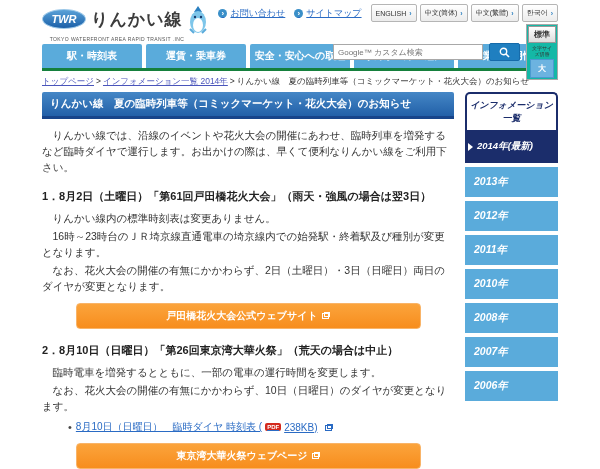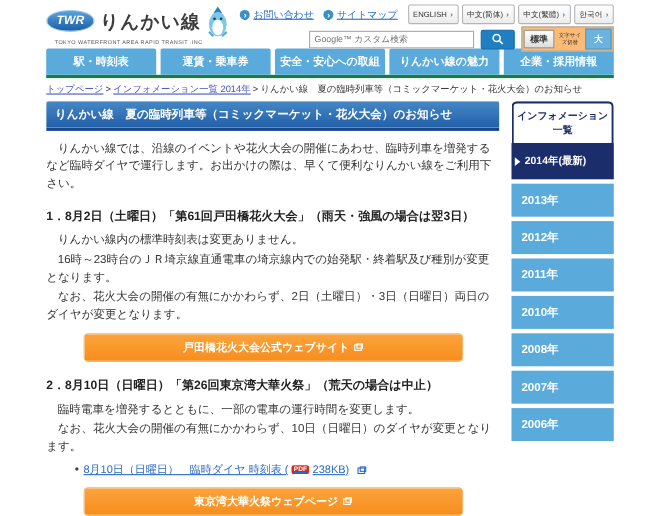--- a/index.html
+++ b/index.html
@@ -27,21 +27,21 @@
   .lang-group { display:flex; gap:3px; }
   .lang-btn { border:1px solid #b5b5b5; background:linear-gradient(#fff,#ececec);
     font-size:7px; color:#333; padding:3px 4px; border-radius:2px; display:flex; align-items:center; gap:3px; cursor:pointer; }
   .chev-icon { color:#2a7fc0; font-weight:bold; font-size:7px; }
   .chev-icon::before { content:"›"; }
 
   .hdr-search { position:absolute; top:24px; right:0; display:flex; align-items:center; gap:6px; }
   .search-input { width:150px; height:16px; border:1px solid #a8a8a8; font-size:8px; padding:0 4px; color:#333; }
   .search-btn { width:31px; height:18px; background:#1f7fc0; border:1px solid #166baa;
     display:flex; align-items:center; justify-content:center; border-radius:2px; cursor:pointer; }
-  .fs-group { display:flex; align-items:center; border:1px solid #a8a8a8; padding:1px; gap:2px; background:#fdba74; }
+  .fs-group { display:flex; align-items:center; border:1px solid #a8a8a8; padding:1px; gap:2px; background:#14b8a6;flex-direction:column; }
   .fs-std { border:1px solid #999; background:linear-gradient(#fff,#ddd); font-size:8px;
     font-weight:bold; color:#333; padding:2px 5px; cursor:pointer; }
   .fs-label { font-size:5px; color:#333; width:24px; text-align:center; line-height:1.2; }
   .fs-large { background:#6cb3e0; border:1px solid #4a9ad0; color:#fff; font-size:8px;
     font-weight:bold; padding:3px 7px; cursor:pointer; }
 
   
   .nav { display:flex; gap:4px; border-bottom:3px solid #15803d; }
   .nav-item { flex:1; background:#5aabdb; color:#fff; font-size:10px; font-weight:bold;
     text-align:center; padding:5px 0; border-radius:2px 2px 0 0; cursor:pointer; }
@@ -69,21 +69,21 @@
   .bullet-icon::before { content:"•"; color:#444; font-size:11px; }
   .pdf-row a { color:#2a6bc4; text-decoration:underline; display:flex; align-items:center; gap:3px; cursor:pointer; }
   .pdf-badge { background:#d42a1e; color:#fff; font-size:6px; font-weight:bold;
     padding:1px 2px; border-radius:2px; }
 
   .ext-icon { display:inline-block; position:relative; width:8px; height:7px; margin-left:4px; }
   .ext-icon::before { content:""; position:absolute; left:0; bottom:0; width:5px; height:4px; border:1px solid currentColor; }
   .ext-icon::after { content:""; position:absolute; right:0; top:0; width:4px; height:3px; border:1px solid currentColor; }
 
   
-  .sidebar { width:93px; }
+  .sidebar { width:93px;font-style:italic; }
   .sb-title { border:2px solid #1b2d6b; border-bottom:none; border-radius:5px 5px 0 0;
     background:#fff; color:#1b2d6b; font-size:9px; font-weight:bold; text-align:center; padding:5px 1px; }
   .sb-item { display:flex; align-items:center; font-weight:bold; color:#fff; cursor:pointer; }
   .sb-active { background:#1b2d6b; font-size:9.5px; padding:10px 3px; gap:4px; }
   .arrow-right-icon { width:0; height:0; border-left:5px solid #fff;
     border-top:4px solid transparent; border-bottom:4px solid transparent; flex:none; }
   .sb-year { background:#5aabdb; font-size:10.5px; padding:8px 0 8px 9px; margin-top:4px; }
 </style>
 </head>
 <body>

